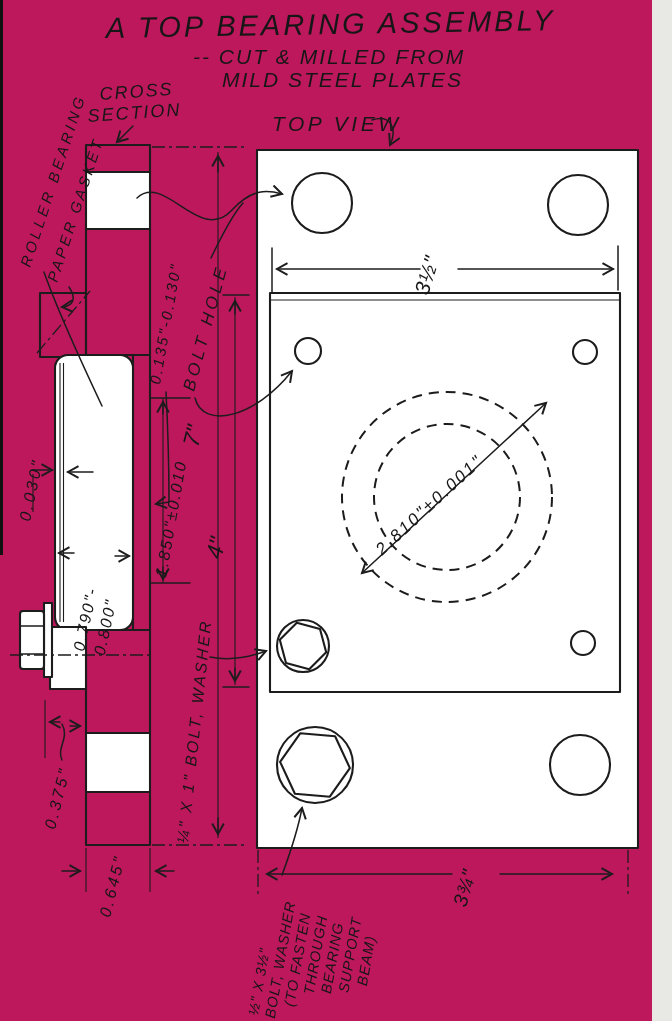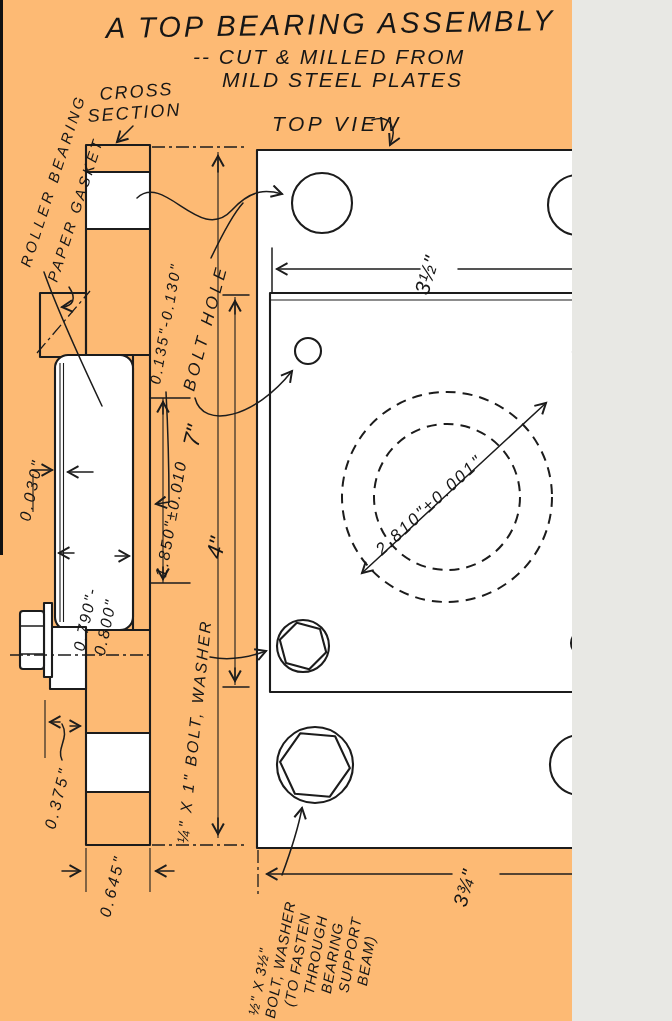--- a/index.html
+++ b/index.html
@@ -1,16 +1,16 @@
 <!DOCTYPE html>
 <html><head>
 <meta charset="utf-8">
 <style>
   html,body{margin:0;padding:0;background:#e8e8e4;}
-  .page{position:relative;width:572px;height:1021px;background:#fdba74;overflow:hidden;
+  .page{position:relative;width:652px;height:1021px;background:#be185d;overflow:hidden;
         font-family:"Liberation Sans",sans-serif;}
   svg{position:absolute;left:0;top:0;}
   .hw{font-family:"Liberation Sans",sans-serif;font-style:italic;fill:#161616;}
   .ln{stroke:#1c1c1c;fill:none;stroke-width:2.1;stroke-linecap:round;stroke-linejoin:round;}
   .dim{stroke:#1c1c1c;fill:none;stroke-width:1.5;stroke-linecap:round;}
   .thin{stroke:#1c1c1c;fill:none;stroke-width:1.1;}
   .cl{stroke:#1c1c1c;fill:none;stroke-width:1.3;stroke-dasharray:13 4 3 4;}
   .dash{stroke:#1c1c1c;fill:none;stroke-width:2;stroke-dasharray:10 7;}
   .wfill{fill:#ffffff;}
 </style>

